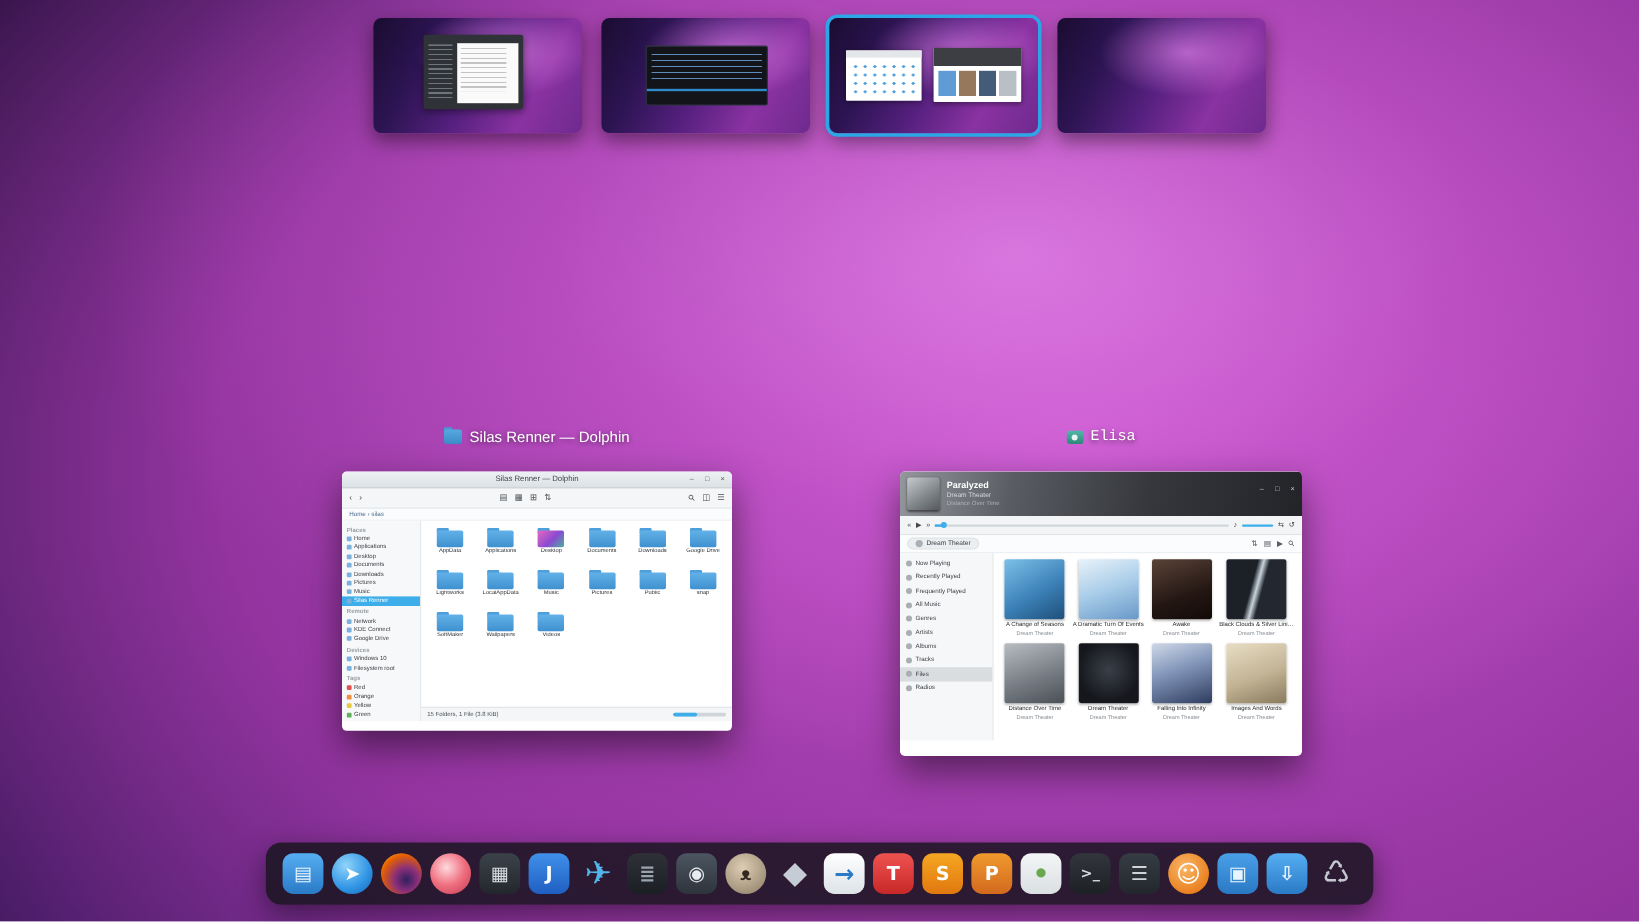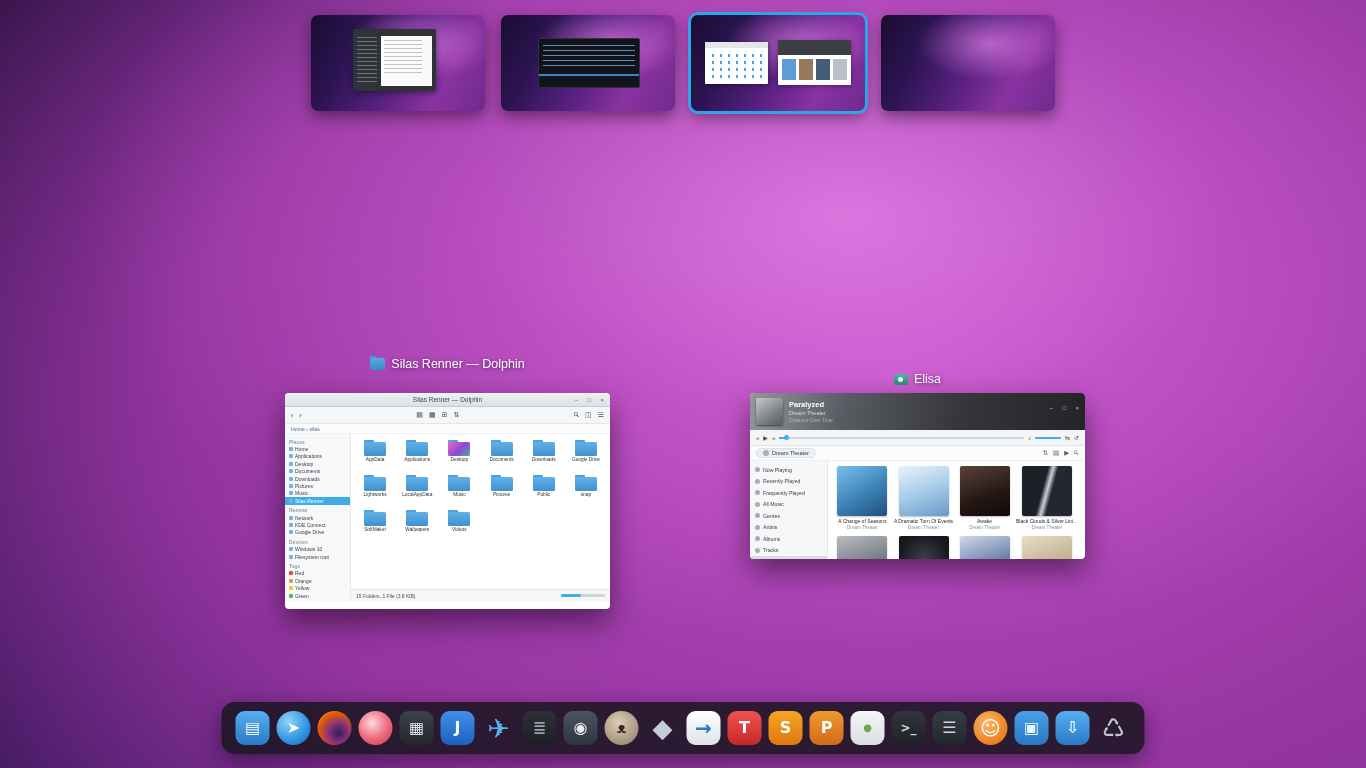--- a/index.html
+++ b/index.html
@@ -88,21 +88,21 @@
   .ficon .fflap{position:absolute;top:0;left:0;width:10px;height:4px;background:#4d9fdc;border-radius:1px 1px 0 0;}
   .ficon .ffront{position:absolute;top:2px;left:0;right:0;bottom:0;
     background:linear-gradient(180deg,#62b1e8,#3f91cf);border-radius:1.5px;}
   .flabel{font-size:4.8px;color:#2e3338;margin-top:1px;line-height:1.15;height:11px;overflow:hidden;padding:0 1px;}
   .d-status{height:11px;background:#f4f6f7;border-top:1px solid #e2e6ea;display:flex;align-items:center;
     padding:0 5px;font-size:5px;color:#4a5056;gap:4px;}
   .zoom{width:44px;height:3px;background:#d0d5da;border-radius:2px;position:relative;margin-left:auto;}
   .zoom i{position:absolute;left:0;top:0;height:100%;width:20px;background:#3daee9;border-radius:2px;display:block;}
 
   
-  .elisa{left:750px;top:393px;width:335px;height:166px;}
+  .elisa{left:750px;top:393px;width:335px;height:237px;}
   .e-head{height:37px;background:linear-gradient(100deg,#94979c 0%,#595c62 28%,#35373c 62%,#232428 100%);
     position:relative;display:flex;align-items:center;padding:0 6px;gap:6px;box-sizing:border-box;}
   .e-art{width:27px;height:27px;border-radius:2px;flex:none;
     background:linear-gradient(145deg,#c6cacd,#7e8387 60%,#55595d);box-shadow:0 1px 2px rgba(0,0,0,.5);}
   .e-track{font-size:7.5px;font-weight:bold;color:#fff;}
   .e-artist{font-size:5.5px;color:#d6dade;margin-top:1px;}
   .e-album{font-size:5px;color:#aeb3b8;margin-top:1px;}
   .e-head .winbtns{color:#c8ccd0;top:-8px;}
   .e-controls{height:15px;background:#f2f4f5;border-bottom:1px solid #e0e4e7;
     display:flex;align-items:center;gap:4px;padding:0 6px;font-size:6px;color:#45494e;}
@@ -161,21 +161,21 @@
       <div class="t3b"></div>
     </div>
     <div class="thumb"></div>
   </div>
 
 
   <div class="wlabel" style="left:285px;top:355px;width:325px;">
     <span class="folder-mini"></span>
     <span>Silas Renner — Dolphin</span>
   </div>
-  <div class="wlabel" style="left:750px;top:370px;width:335px;">
+  <div class="wlabel" style="left:750px;top:355px;width:335px;font-family:Liberation Mono, monospace;">
     <span class="elisa-mini"></span>
     <span>Elisa</span>
   </div>
 
   <div class="win dolphin">
     <div class="d-title">
       <span>Silas Renner — Dolphin</span>
       <span class="winbtns">–  □  ×</span>
     </div>
     <div class="d-tools">

